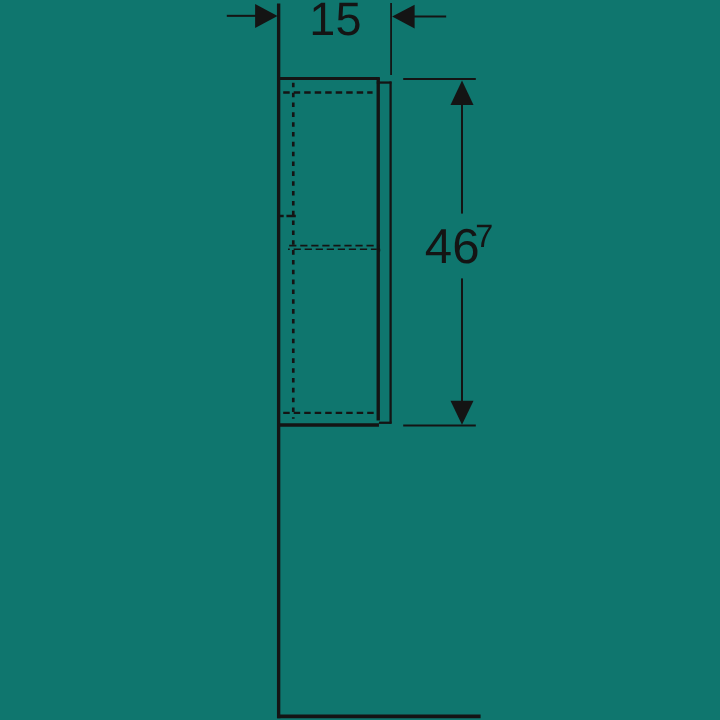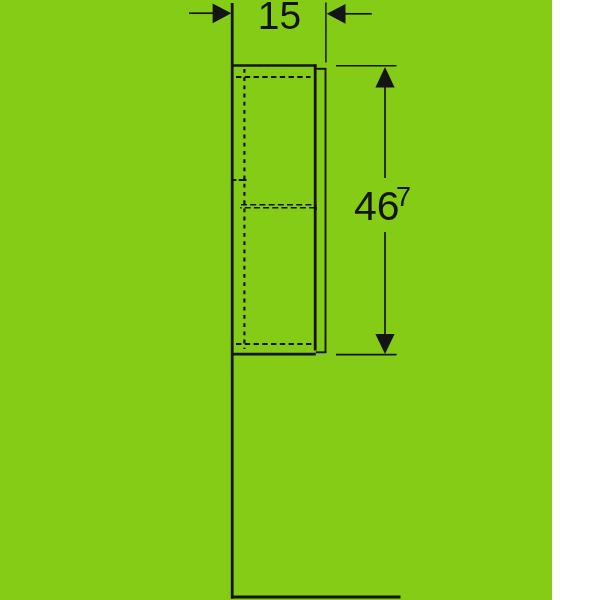--- a/index.html
+++ b/index.html
@@ -1,16 +1,16 @@
 <!DOCTYPE html>
 <html><head>
 <meta charset="utf-8">
 <style>
   html,body{margin:0;padding:0;background:#ffffff;}
-  .page{width:552px;height:600px;position:relative;background:#84cc16;}
+  .page{width:600px;height:600px;position:relative;background:#0f766e;}
   svg{display:block;}
   text{font-family:"Liberation Sans", sans-serif; fill:#141414;}
 </style>
 </head>
 <body>
 <div class="page">
 <svg width="600" height="600" viewBox="0 0 600 600">
 
   <line x1="232.2" y1="3" x2="232.2" y2="598.5" stroke="#141414" stroke-width="2.8"></line>
 

